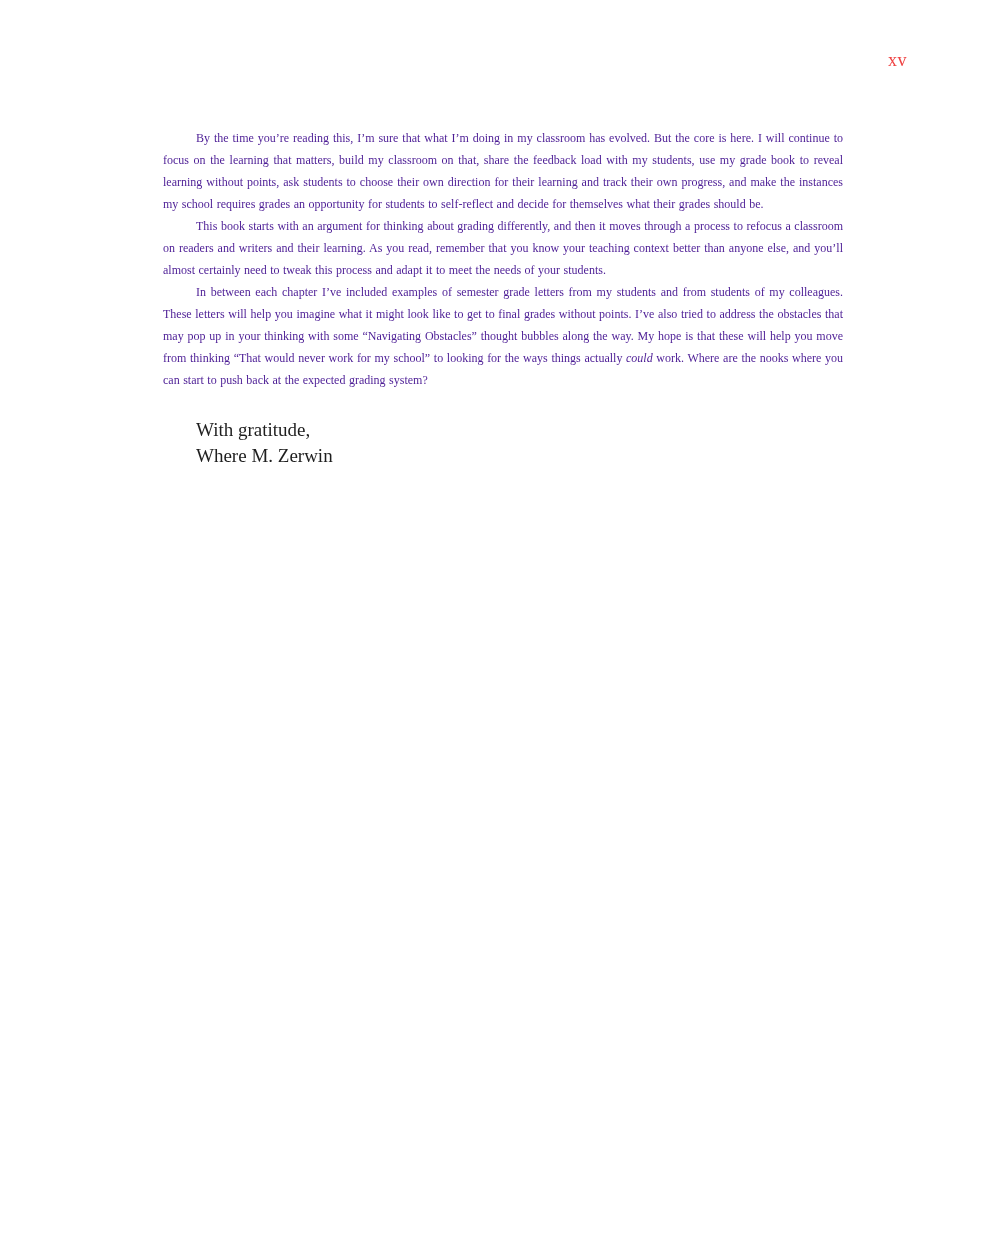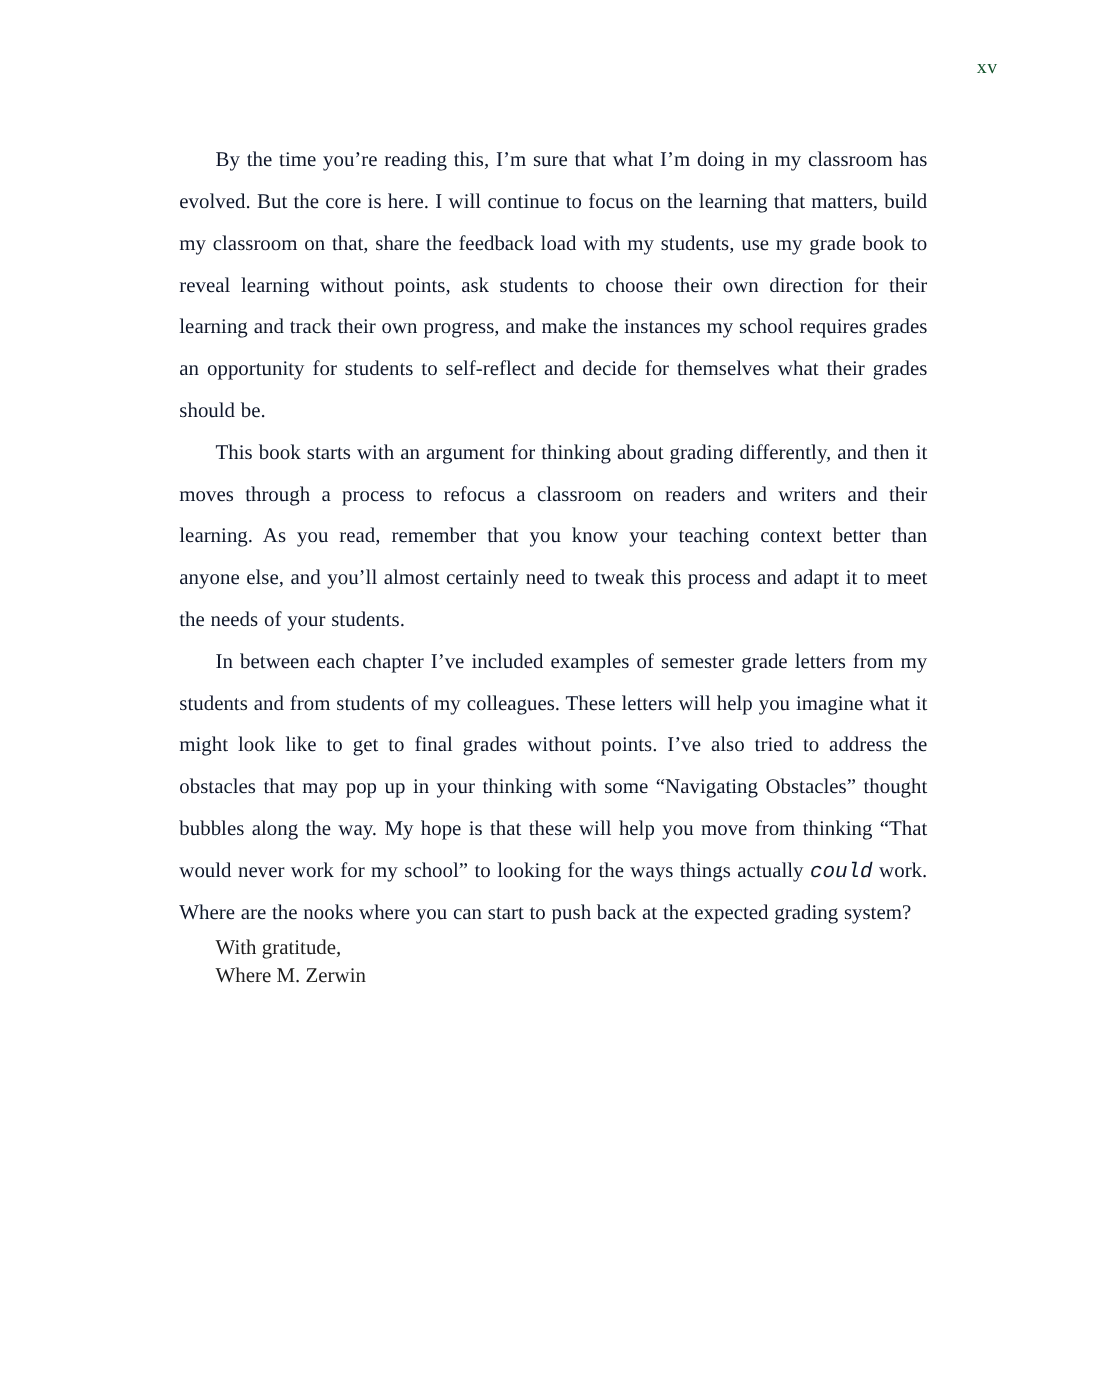--- a/index.html
+++ b/index.html
@@ -15,41 +15,41 @@
     font-family: "Liberation Serif", "DejaVu Serif", serif;
     color: #1e1e1e;
     overflow: hidden;
   }
   .folio {
     position: absolute;
     top: 50px;
     right: 93px;
     font-size: 18px;
     letter-spacing: 0.5px;
-    color: #14532d;
+    color: #ef4444;
   }
   .text-block {
     position: absolute;
     left: 163px;
     top: 127px;
     width: 680px;
   }
   .text-block p {
-    font-size: 19px;
-    line-height: 38px;
+    font-size: 12px;
+    line-height: 22px;
     text-align: justify;
     text-indent: 33px;
-    color: #0f172a;
+    color: #4c1d95;
     word-spacing: 0.5px;
   }
   .text-block p em {
     font-style: italic;
-    font-family: Liberation Mono, monospace;
   }
   .closing {
+    margin-top: 26px;
     padding-left: 33px;
     font-size: 19px;
     line-height: 26.3px;
   }
   .closing div {
     text-align: left;
   }
 </style>
 </head>
 <body>

